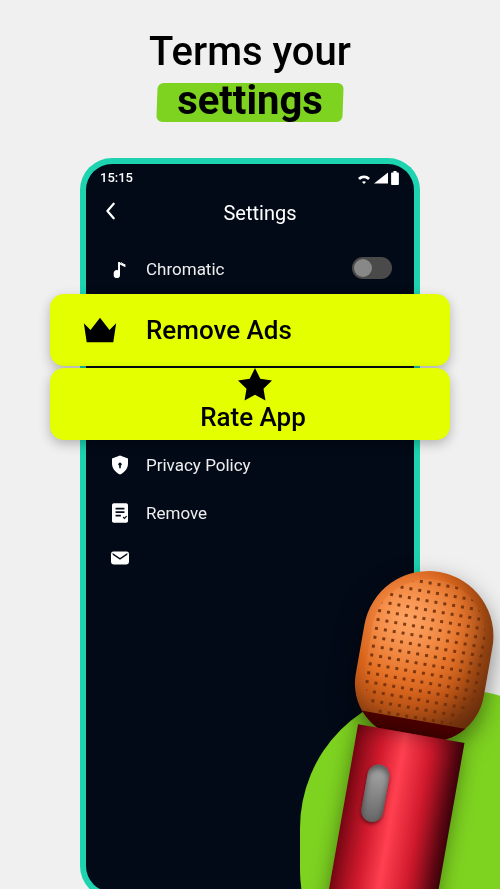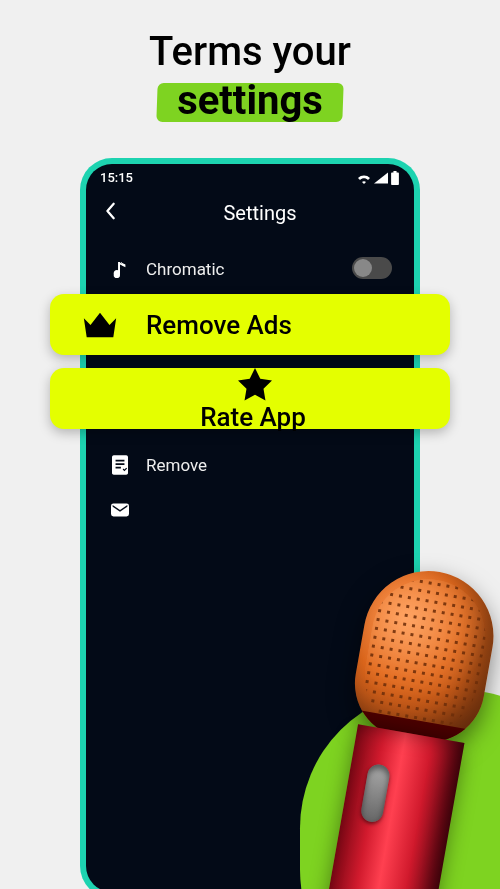--- a/index.html
+++ b/index.html
@@ -123,21 +123,21 @@
     left: 2px; top: 2px;
     width: 18px; height: 18px;
     background: #888;
     border-radius: 50%;
   }
 
   .promo-band {
     position: absolute;
     left: 50px;
     width: 400px;
-    height: 61px;
+    height: 72px;
     background: #e4ff00;
     border-radius: 14px;
     display: flex;
     align-items: center;
     z-index: 20;
     box-shadow: 0 4px 12px rgba(0,0,0,0.25);
   }
   .promo-band.one { top: 294px; }
   .promo-band.two { top: 368px; flex-direction: column; }
   .promo-icon {
@@ -272,20 +272,30 @@
       </span>
       <span class="item-label">Chromatic</span>
       <span class="toggle">
         <span class="toggle-knob"></span>
       </span>
     </div>
 
     <div style="height:148px"></div>
 
 
+    <div class="list-item">
+      <span class="item-icon">
+        <svg width="16" height="20" viewBox="0 0 20 24">
+            <path fill="#fff" d="M10 0l10 4v6c0 6-4 11-10 14C4 21 0 16 0 10V4l10-4z"></path>
+            <circle fill="#030a17" cx="10" cy="11" r="2"></circle>
+            <rect fill="#030a17" x="9" y="12" width="2" height="4"></rect>
+          </svg>
+      </span>
+      <span class="item-label">Privacy Policy</span>
+    </div>
 
     <div class="list-item">
       <span class="item-icon">
         <svg width="16" height="20" viewBox="0 0 18 22">
             <path fill="#fff" d="M2 0h14c1 0 2 1 2 2v18c0 1-1 2-2 2H2c-1 0-2-1-2-2V2c0-1 1-2 2-2z"></path>
             <path stroke="#030a17" stroke-width="2" d="M4 6h10M4 10h10M4 14h6"></path>
             <path fill="#030a17" d="M12 16l2 2 3-3-1-1-2 2-1-1z"></path>
           </svg>
       </span>
       <span class="item-label">Remove</span>

